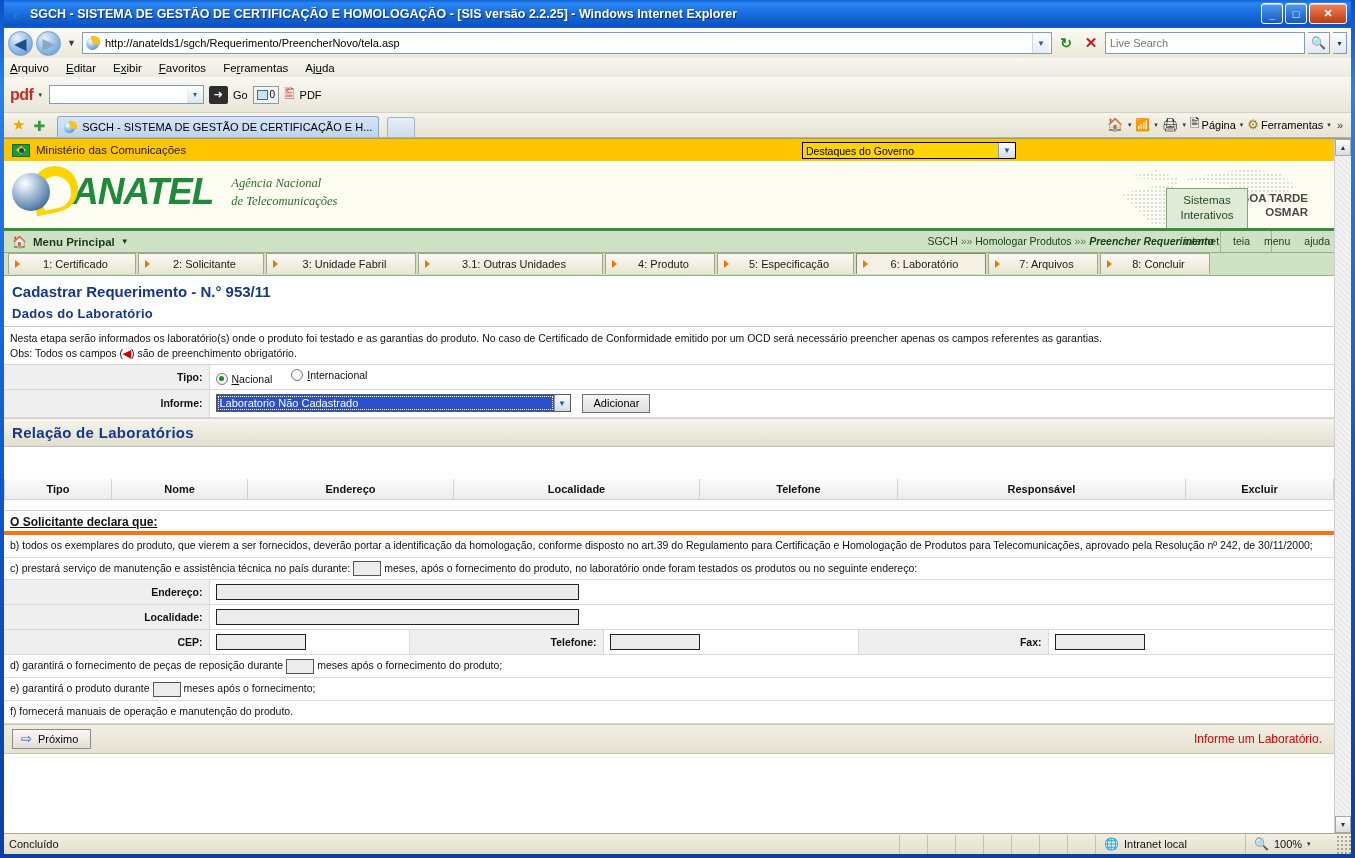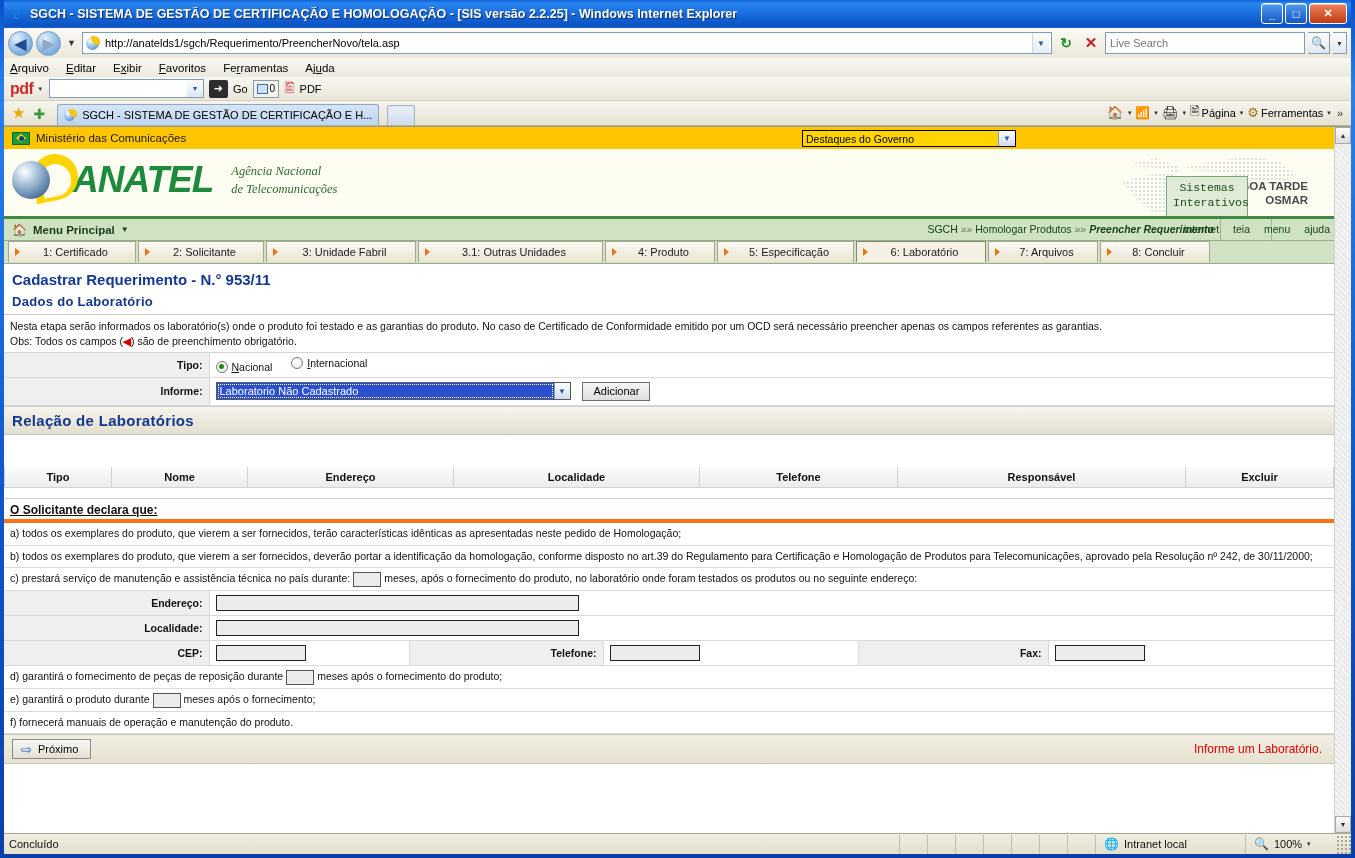--- a/index.html
+++ b/index.html
@@ -137,21 +137,21 @@
   .menubar {
     height: 19px; display: flex; align-items: center;
     padding-left: 6px; gap: 17px;
     background: linear-gradient(180deg,#f8f7f1,#eceade);
     font-size: 11.5px; color: #000;
   }
   .menubar span u { text-decoration: underline; }
 
   
   .pdfbar {
-    height: 24px; display: flex; align-items: center;
+    height: 36px; display: flex; align-items: center;
     padding-left: 6px; gap: 5px;
     background: linear-gradient(180deg,#f8f7f1,#e9e7d9);
     border-bottom: 1px solid #d6d2c0;
   }
   .pdf-logo { color: #cf2a2a; font-size: 16px; font-weight: bold; font-family:"Liberation Sans",sans-serif; letter-spacing:-.5px;}
   .pdf-caret { font-size: 7px; color:#333; margin-right:2px;}
   .pdf-combo {
     width: 155px; height: 19px; border: 1px solid #7f9db9; background: #fff;
     display: flex; align-items: center; justify-content: flex-end;
   }
@@ -303,21 +303,21 @@
   }
   .greeting {
     position: absolute; right: 26px; top: 30px;
     text-align: right; font-size: 11.5px; font-weight: bold; color:#4a4a4a;
     line-height: 1.25;
   }
   .sis-tab {
     position: absolute; right: 86px; bottom: 0;
     width: 82px; padding: 4px 6px 5px 6px;
     background: #dfead7; border: 1px solid #7aa87a; border-bottom:none;
-    text-align: center; font-size: 11.5px; color:#1f4f1f; line-height:1.3;font-family:Liberation Mono, monospace;
+    text-align: center; font-size: 11.5px; color:#1f4f1f; line-height:1.3;
   }
 
   
   .menuprincipal {
     height: 22px; background: #cfe3c4;
     display: flex; align-items: center; padding-left: 8px;
     border-bottom: 1px solid #8fb089; position: relative;
   }
   .mp-icon { margin-right: 6px; font-size: 12px; }
   .mp-text { font-weight: bold; font-size: 11.5px; color:#1b3a1b; }
@@ -764,21 +764,20 @@
               <th style="width:288px">Responsável</th>
               <th>Excluir</th>
             </tr>
             <tr>
               <td class="empty" colspan="7"></td>
             </tr>
           </tbody>
             </table>
 
           <div class="decl">O Solicitante declara que:</div>
-          <div class="decl-row">a) todos os exemplares do produto, que vierem a ser fornecidos, terão características idênticas as apresentadas neste pedido de Homologação;</div>
           <div class="decl-row">b) todos os exemplares do produto, que vierem a ser fornecidos, deverão portar a identificação da homologação, conforme disposto no art.39 do Regulamento para Certificação e Homologação de Produtos para Telecomunicações, aprovado pela Resolução nº 242, de 30/11/2000;</div>
           <div class="decl-row">
             <span>c) prestará serviço de manutenção e assistência técnica no país durante:</span><span class="inline-in"></span><span>meses, após o fornecimento do produto, no laboratório onde foram testados os produtos ou no seguinte endereço:</span>
           </div>
 
           <table class="frm">
             <tbody>
                 <tr>
               <td class="lbl-cell">Endereço:</td>
               <td class="val-cell">

